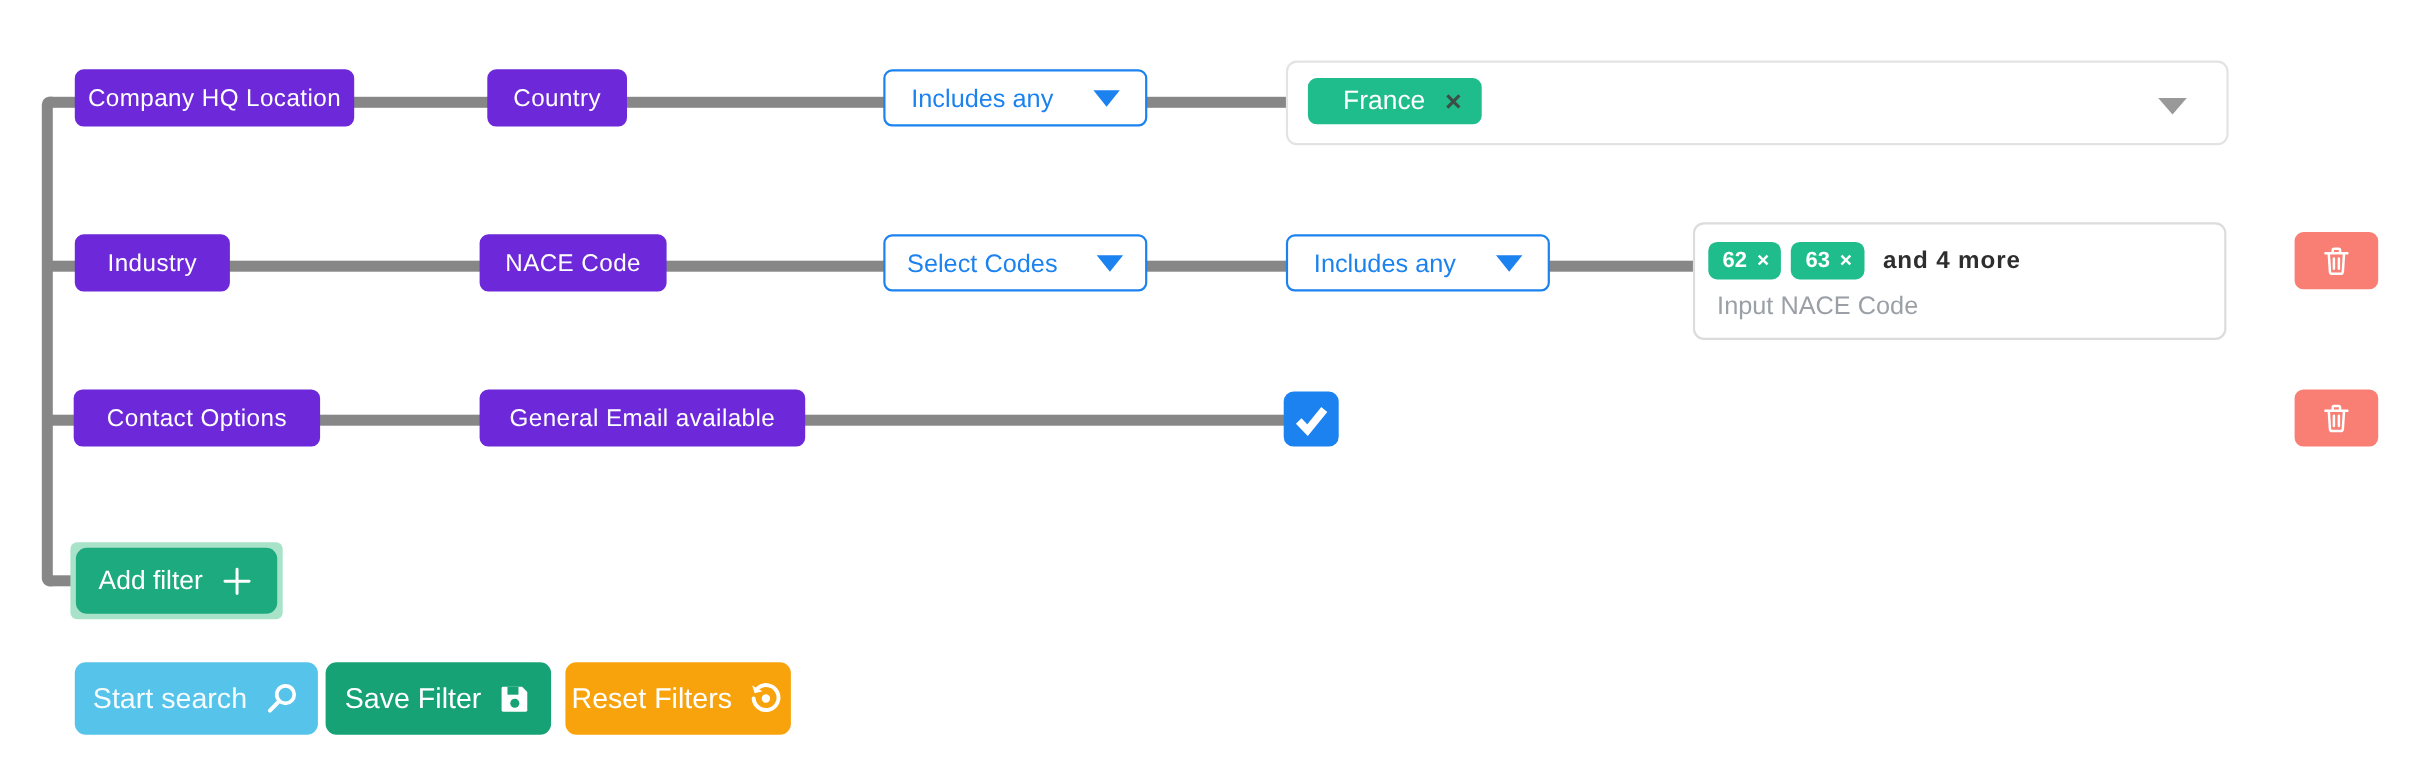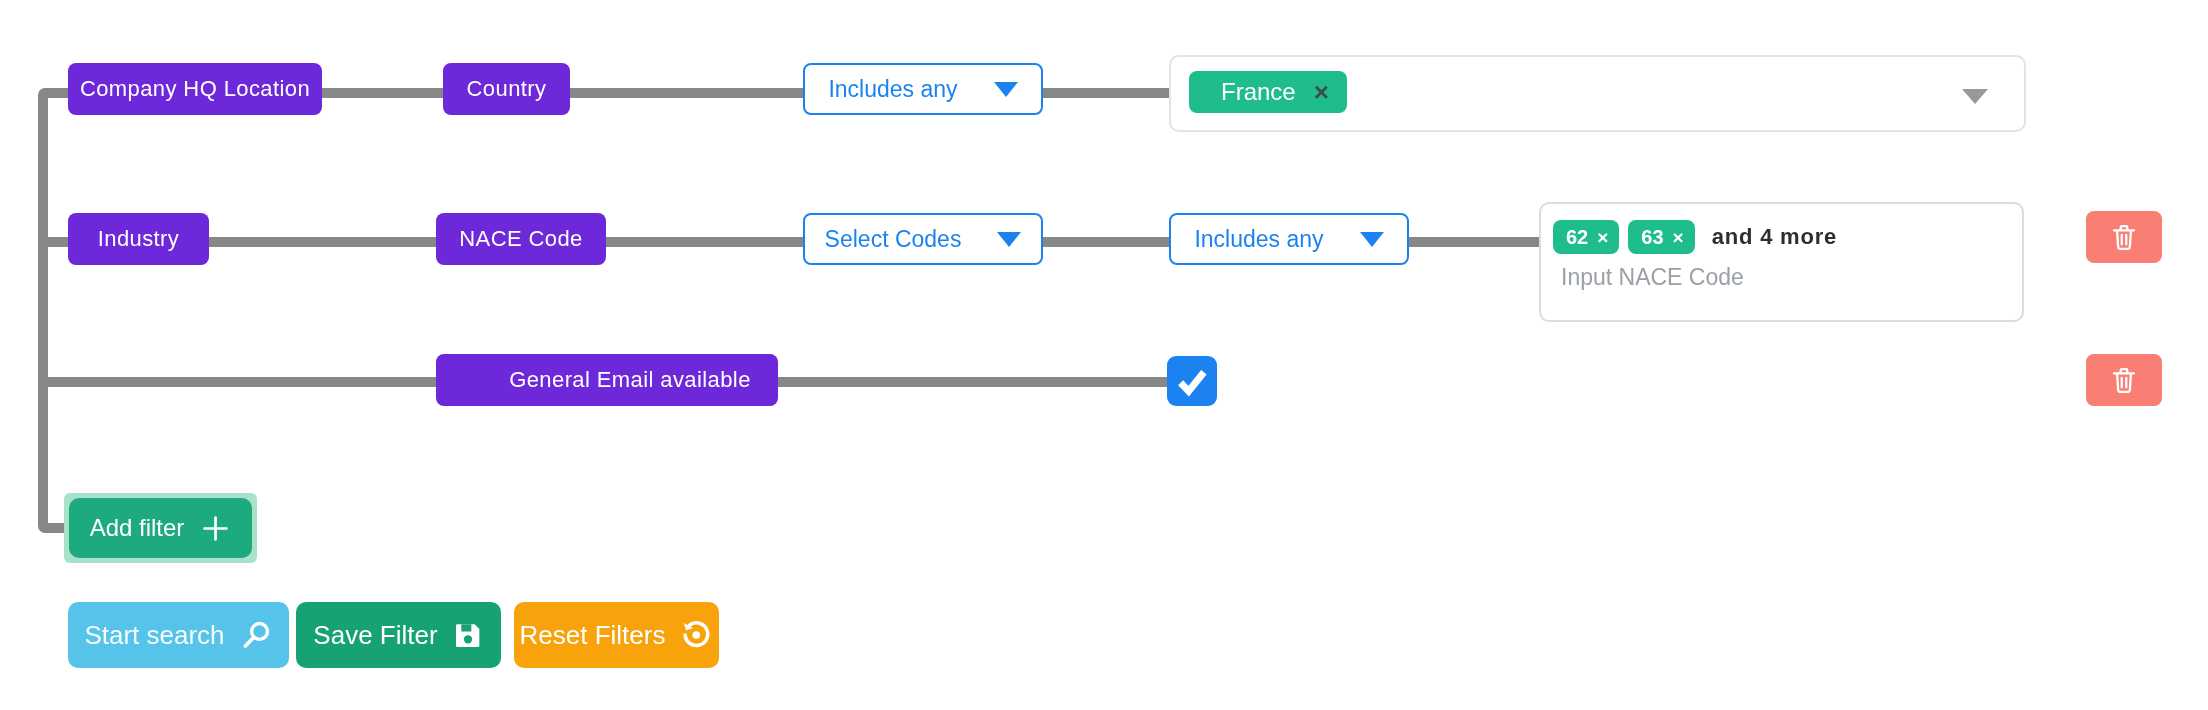--- a/index.html
+++ b/index.html
@@ -21,21 +21,21 @@
     color:#1b82f0;font-size:23px;white-space:nowrap;cursor:pointer;
   }
   .tri{width:0;height:0;border-left:12px solid transparent;border-right:12px solid transparent;
     border-top:15px solid #1b82f0;}
   .tri-gray{border-left:13px solid transparent;border-right:13px solid transparent;
     border-top:15px solid #999999;}
 
   .box{position:absolute;background:#fff;border:2px solid #e3e3e3;border-radius:10px;
     box-sizing:border-box;cursor:text;}
   .box1{left:1169px;top:55px;width:857px;height:77px;}
-  .box2{left:1539px;top:202px;width:485px;height:120px;border-color:#dcdcdc;}
+  .box2{left:1539px;top:202px;width:485px;height:107px;border-color:#dcdcdc;}
   .box1-chevron{position:absolute;right:36px;top:32px;}
 
   .tag-lg{
     position:absolute;left:18px;top:14px;height:42px;background:#1fbd8b;border-radius:8px;
     display:flex;align-items:center;gap:18px;padding:0 18px 0 32px;color:#fff;font-size:24px;
   }
   .tag-lg .x{color:#3c4f47;font-weight:700;font-size:26px;line-height:1;cursor:pointer;}
 
   .tagsrow{position:absolute;left:12px;top:16px;display:flex;align-items:center;gap:9px;}
   .tag-sm{
@@ -127,21 +127,24 @@
       <span class="more">and 4 more</span>
     </div>
     <span class="placeholder">Input NACE Code</span>
   </div>
   <div class="trash" style="top:211px;">
     <svg width="32" height="32" viewBox="0 0 24 24">
       <path d="M4.5 7h15M9.5 7V4.8a1 1 0 0 1 1-1h3a1 1 0 0 1 1 1V7M6.8 7l.8 12.4a1.6 1.6 0 0 0 1.6 1.5h5.6a1.6 1.6 0 0 0 1.6-1.5L17.2 7M10.3 10.5v7M13.7 10.5v7" stroke="#ffffff" stroke-width="1.7" fill="none" stroke-linecap="round" stroke-linejoin="round"></path>
     </svg>
   </div>
 
-  <div class="chip" style="left:436px;top:354px;width:296px;padding-left:46px;">
+  <div class="chip" style="left:67px;top:354px;width:224px;">
+    <span>Contact Options</span>
+  </div>
+  <div class="chip" style="left:436px;top:354px;width:296px;">
     <span>General Email available</span>
   </div>
   <div class="checkbox">
     <svg width="42" height="42" viewBox="0 0 24 24">
       <path d="M5.5 13l4.6 4.8L18.8 7" stroke="#ffffff" stroke-width="4" fill="none"></path>
     </svg>
   </div>
   <div class="trash" style="top:354px;">
     <svg width="32" height="32" viewBox="0 0 24 24">
       <path d="M4.5 7h15M9.5 7V4.8a1 1 0 0 1 1-1h3a1 1 0 0 1 1 1V7M6.8 7l.8 12.4a1.6 1.6 0 0 0 1.6 1.5h5.6a1.6 1.6 0 0 0 1.6-1.5L17.2 7M10.3 10.5v7M13.7 10.5v7" stroke="#ffffff" stroke-width="1.7" fill="none" stroke-linecap="round" stroke-linejoin="round"></path>

